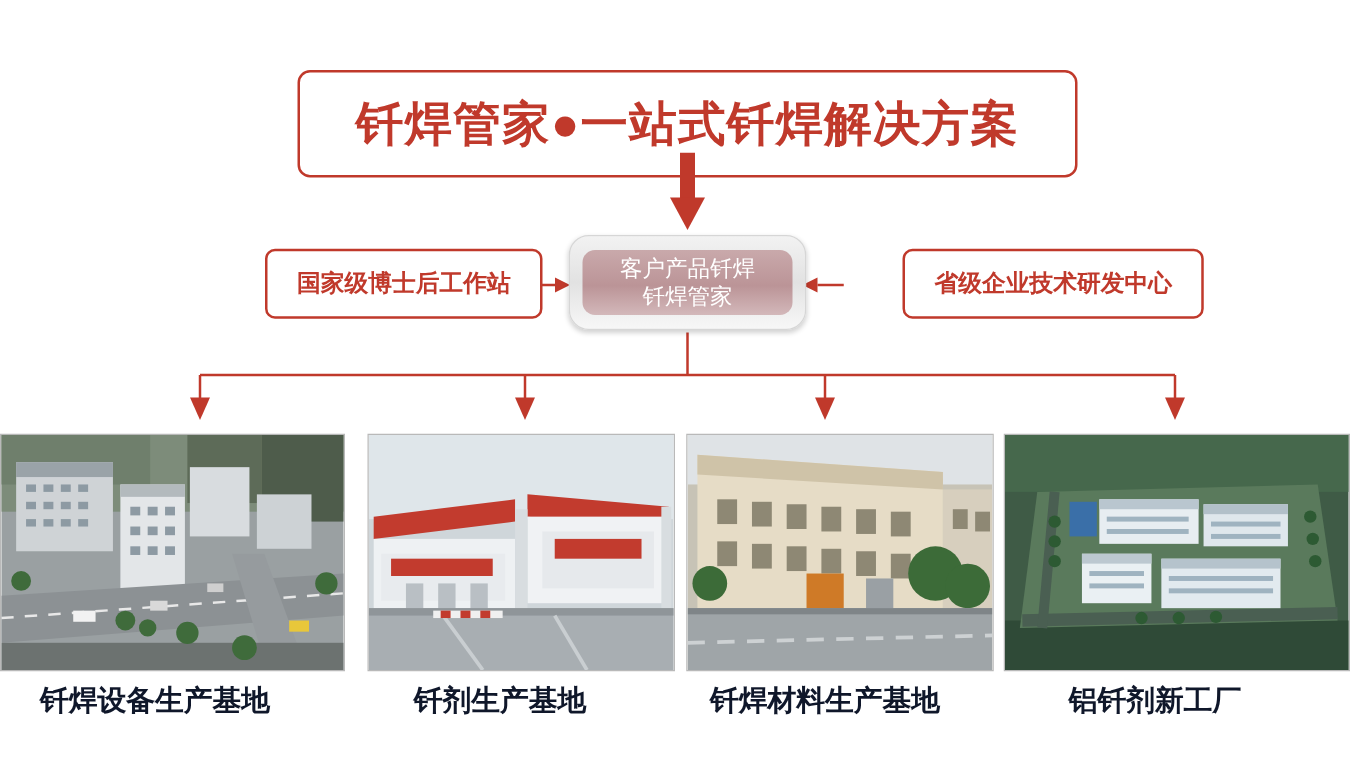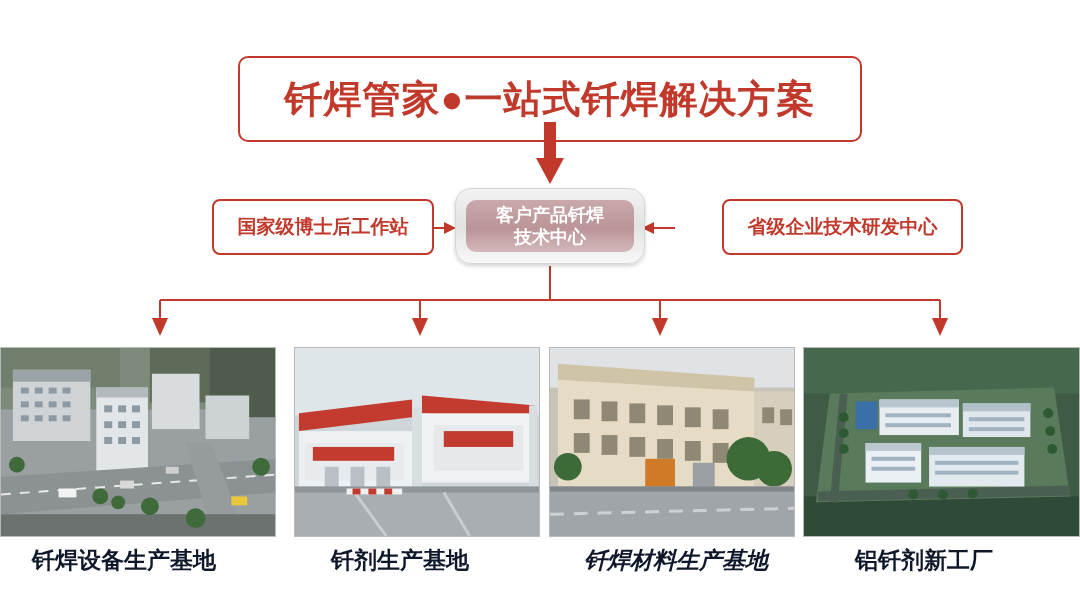--- a/index.html
+++ b/index.html
@@ -76,21 +76,21 @@
     border-radius: 10px;
     background: linear-gradient(180deg, #c9a9ab 0%, #bb9497 55%, #d3b8ba 100%);
     display: flex;
     align-items: center;
     justify-content: center;
     box-sizing: border-box;
   }
   .center-text {
     color: #ffffff;
     font-size: 18px;
-    font-weight: bold;
+    font-weight: normal;
     line-height: 1.25;
     text-align: center;
     width: 150px;
   }
 
   
   .side-box {
     position: absolute;
     height: 56px;
     border: 2px solid #c0392b;
@@ -144,21 +144,21 @@
   .caption {
     position: absolute;
     top: 545px;
     font-size: 23px;
     font-weight: bold;
     color: #0f172a;
     white-space: nowrap;
   }
   .c1 { left: 32px; }
   .c2 { left: 331px; }
-  .c3 { left: 584px; font-style: italic; }
+  .c3 { left: 568px; }
   .c4 { left: 855px; }
 
   
   .scene { position: absolute; left:0; top:0; width:100%; height:100%; }
 </style>
 </head>
 <body>
 
 <div class="stage">
 
@@ -190,21 +190,21 @@
     <line x1="660" y1="300" x2="660" y2="322" stroke="#c0392b" stroke-width="2"></line>
     <polygon points="652,318 668,318 660,336" fill="#c0392b"></polygon>
     <line x1="940" y1="300" x2="940" y2="322" stroke="#c0392b" stroke-width="2"></line>
     <polygon points="932,318 948,318 940,336" fill="#c0392b"></polygon>
   </svg>
 
   <div class="center-node">
     <div class="center-inner">
       <div class="center-text">
         <span>客户产品钎焊</span><br>
-        <span>技术中心</span>
+        <span>钎焊管家</span>
       </div>
     </div>
   </div>
 
   <div class="side-box left">
     <span class="side-text">国家级博士后工作站</span>
   </div>
 
   <div class="side-box right">
     <span class="side-text">省级企业技术研发中心</span>

